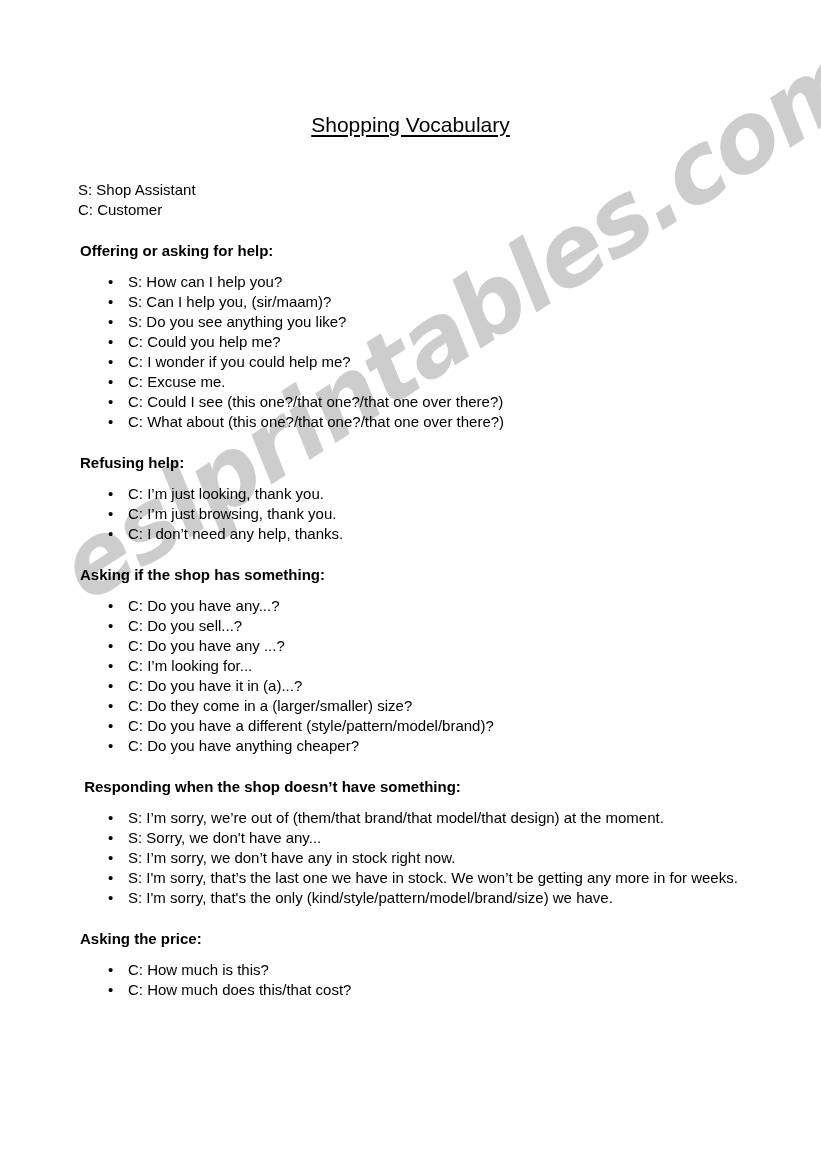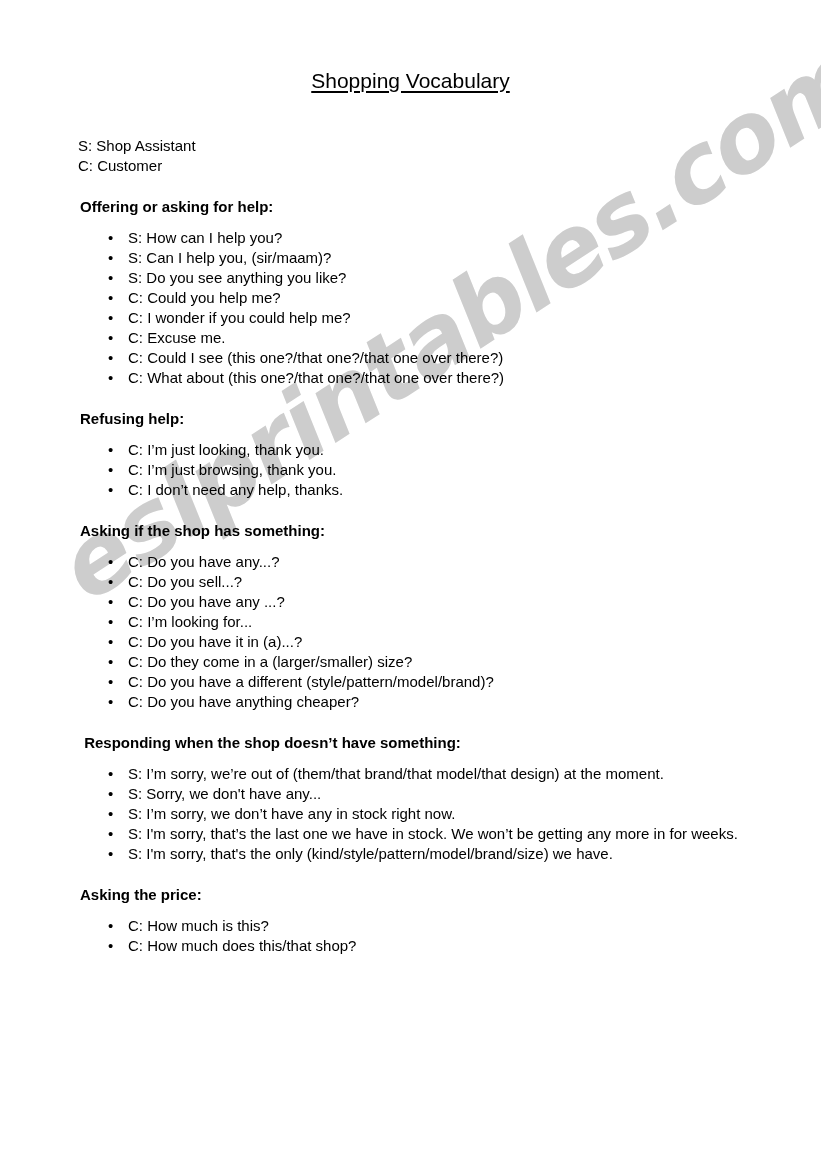--- a/index.html
+++ b/index.html
@@ -44,21 +44,21 @@
     white-space: nowrap;
     transform: rotate(-33deg);
     transform-origin: left center;
     user-select: none;
   }
 
   
   .content {
     position: relative;
     z-index: 2;
-    padding-top: 68px;
+    padding-top: 112px;
   }
 
   .doc-title {
     text-align: center;
     font-size: 21px;
     font-weight: normal;
     margin: 0 0 0 0;
     padding: 0;
     line-height: 26px;
     letter-spacing: 0px;
@@ -169,19 +169,19 @@
             <li>S: Sorry, we don't have any...</li>
             <li>S: I’m sorry, we don’t have any in stock right now.</li>
             <li>S: I'm sorry, that’s the last one we have in stock. We won’t be getting any more in for weeks.</li>
             <li>S: I'm sorry, that's the only (kind/style/pattern/model/brand/size) we have.</li>
           </ul>
         </div>
         <div class="section">
           <div class="section-heading">Asking the price:</div>
           <ul class="bullets">
             <li>C: How much is this?</li>
-            <li>C: How much does this/that shop?</li>
+            <li>C: How much does this/that cost?</li>
           </ul>
         </div>
       </div>
 
   </div>
 </div>
 
 </body></html>

